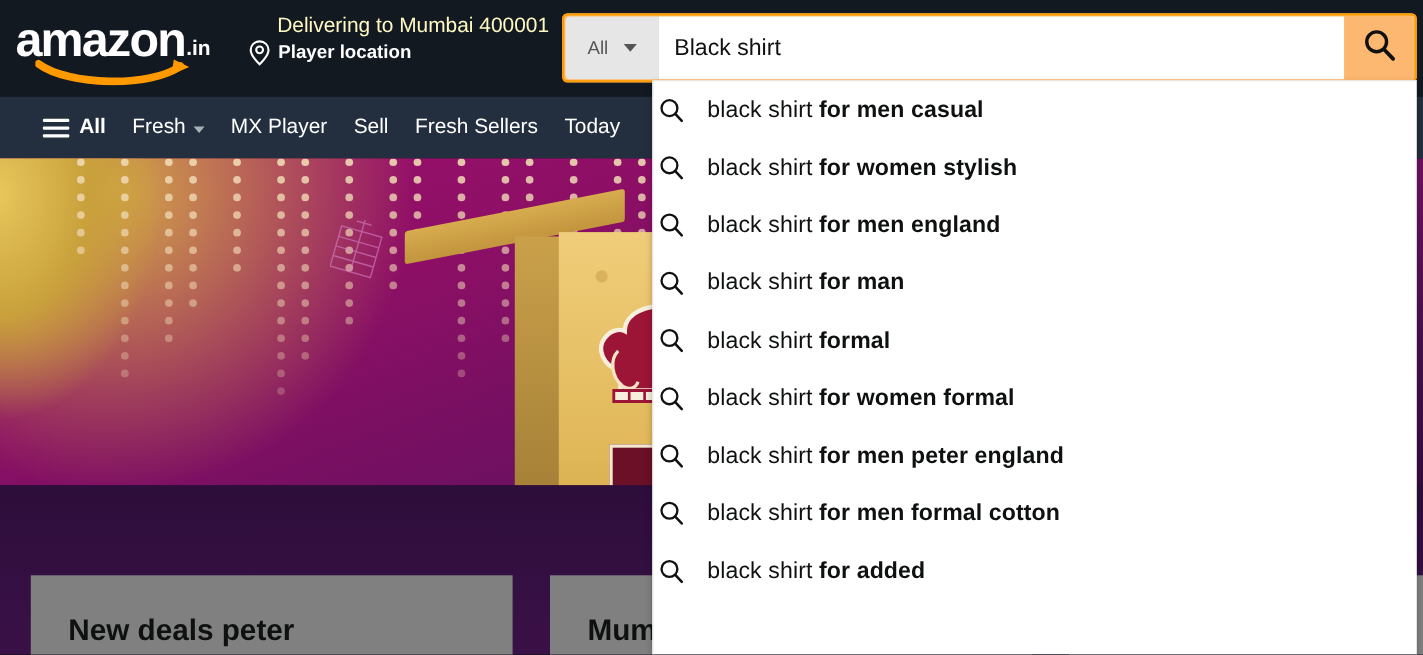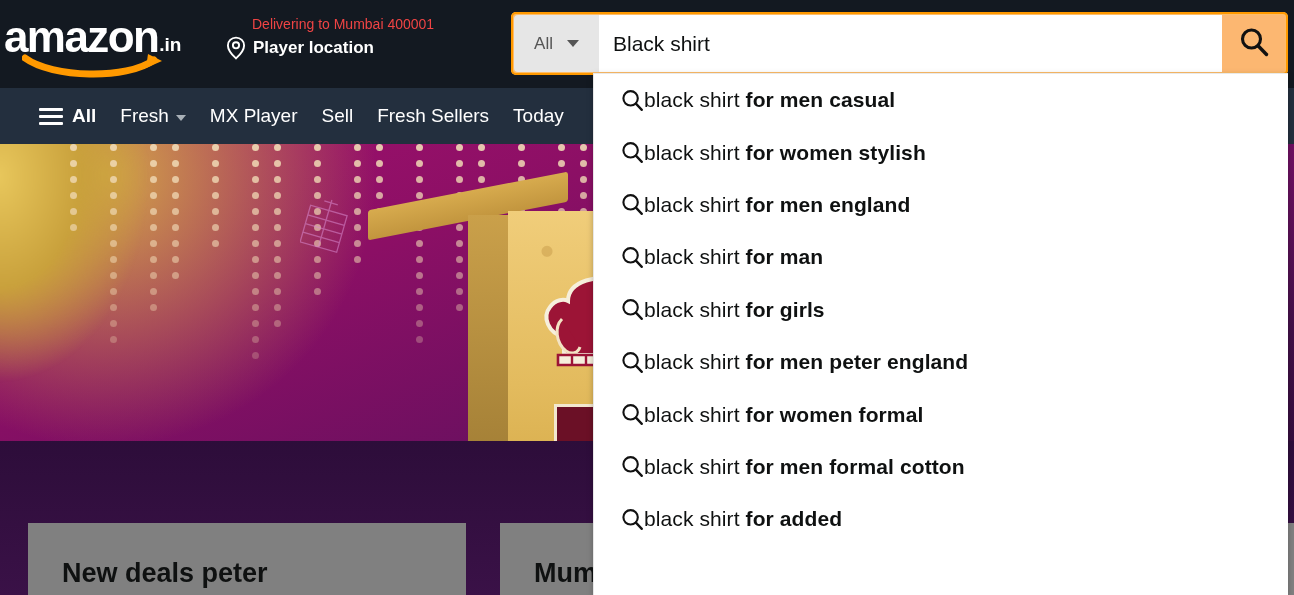--- a/index.html
+++ b/index.html
@@ -9,21 +9,21 @@
     background:#131921;
   }
   #app{ position:relative; width:1294px; height:595px; overflow:hidden; }
 
   
   .header{
     position:absolute; left:0; top:0; width:1294px; height:88px;
     background:#131921; display:flex; align-items:center;
   }
   .logo-wrap{
-    position:absolute; left:4px; top:12px; width:196px; height:60px;
+    position:absolute; left:14px; top:12px; width:196px; height:60px;
     display:flex; align-items:flex-start;
   }
   .logo-text{
     font-family:"Liberation Sans", sans-serif;
     font-size:44px; font-weight:700; color:#ffffff;
     letter-spacing:-1.6px; line-height:46px; position:relative; top:2px;
   }
   .logo-tld{
     font-size:19px; font-weight:700; color:#ffffff;
     letter-spacing:0px; position:relative; top:22px; left:1px;
@@ -32,21 +32,21 @@
     position:absolute; left:18px; top:40px; width:150px; height:26px;
     overflow:hidden;
   }
   .logo-smile svg{ display:block; }
 
   
   .delivery{
     position:absolute; left:226px; top:14px; width:270px; height:56px;
   }
   .delivery .line1{
-    font-size:14px; color:#ef4444; line-height:20px;
+    font-size:19px; color:#fef9c3; line-height:20px;
     padding-left:26px; white-space:nowrap;
   }
   .delivery .line2row{
     display:flex; align-items:center; gap:7px; margin-top:2px;
   }
   .pin-icon{ width:20px; height:24px; flex:0 0 20px; }
   .delivery .line2{
     font-size:17px; font-weight:700; color:#ffffff; white-space:nowrap;
     line-height:22px;
   }
@@ -199,21 +199,21 @@
   .suggest{
     position:absolute; left:593px; top:73px; width:695px; height:522px;
     background:#ffffff;
     border-left:1px solid #e7e7e7;
     border-top:1px solid #e9e9e9;
     box-shadow:0 2px 6px rgba(0,0,0,.25);
     z-index:50;
   }
   .suggest-row{
     height:52.4px; display:flex; align-items:center;
-    padding-left:27px; cursor:pointer;
+    padding-left:5px; gap:21px; cursor:pointer;
   }
   .sg-icon{ flex:0 0 23px; width:23px; height:23px; }
   .sg-text{
     font-size:21px; color:#0f1111; white-space:nowrap;
     letter-spacing:.1px;
   }
   .sg-text b{ font-weight:700; }
 </style>
 </head>
 <body>
@@ -643,41 +643,41 @@
             <circle cx="9.6" cy="9.3" r="7.2" fill="none" stroke="#111" stroke-width="2.1"></circle>
             <line x1="14.9" y1="14.6" x2="20.8" y2="20.9" stroke="#111" stroke-width="2.3" stroke-linecap="round"></line>
           </svg></span>
         <span class="sg-text"><span>black shirt </span><b>for man</b></span>
       </div>
       <div class="suggest-row">
         <span class="sg-icon"><svg width="23" height="23" viewBox="0 0 23 23">
             <circle cx="9.6" cy="9.3" r="7.2" fill="none" stroke="#111" stroke-width="2.1"></circle>
             <line x1="14.9" y1="14.6" x2="20.8" y2="20.9" stroke="#111" stroke-width="2.3" stroke-linecap="round"></line>
           </svg></span>
-        <span class="sg-text"><span>black shirt </span><b>for girls</b></span>
+        <span class="sg-text"><span>black shirt </span><b>formal</b></span>
+      </div>
+      <div class="suggest-row">
+        <span class="sg-icon"><svg width="23" height="23" viewBox="0 0 23 23">
+            <circle cx="9.6" cy="9.3" r="7.2" fill="none" stroke="#111" stroke-width="2.1"></circle>
+            <line x1="14.9" y1="14.6" x2="20.8" y2="20.9" stroke="#111" stroke-width="2.3" stroke-linecap="round"></line>
+          </svg></span>
+        <span class="sg-text"><span>black shirt </span><b>for women formal</b></span>
       </div>
       <div class="suggest-row">
         <span class="sg-icon"><svg width="23" height="23" viewBox="0 0 23 23">
             <circle cx="9.6" cy="9.3" r="7.2" fill="none" stroke="#111" stroke-width="2.1"></circle>
             <line x1="14.9" y1="14.6" x2="20.8" y2="20.9" stroke="#111" stroke-width="2.3" stroke-linecap="round"></line>
           </svg></span>
         <span class="sg-text"><span>black shirt </span><b>for men peter england</b></span>
       </div>
       <div class="suggest-row">
         <span class="sg-icon"><svg width="23" height="23" viewBox="0 0 23 23">
             <circle cx="9.6" cy="9.3" r="7.2" fill="none" stroke="#111" stroke-width="2.1"></circle>
             <line x1="14.9" y1="14.6" x2="20.8" y2="20.9" stroke="#111" stroke-width="2.3" stroke-linecap="round"></line>
           </svg></span>
-        <span class="sg-text"><span>black shirt </span><b>for women formal</b></span>
-      </div>
-      <div class="suggest-row">
-        <span class="sg-icon"><svg width="23" height="23" viewBox="0 0 23 23">
-            <circle cx="9.6" cy="9.3" r="7.2" fill="none" stroke="#111" stroke-width="2.1"></circle>
-            <line x1="14.9" y1="14.6" x2="20.8" y2="20.9" stroke="#111" stroke-width="2.3" stroke-linecap="round"></line>
-          </svg></span>
         <span class="sg-text"><span>black shirt </span><b>for men formal cotton</b></span>
       </div>
       <div class="suggest-row">
         <span class="sg-icon"><svg width="23" height="23" viewBox="0 0 23 23">
             <circle cx="9.6" cy="9.3" r="7.2" fill="none" stroke="#111" stroke-width="2.1"></circle>
             <line x1="14.9" y1="14.6" x2="20.8" y2="20.9" stroke="#111" stroke-width="2.3" stroke-linecap="round"></line>
           </svg></span>
         <span class="sg-text"><span>black shirt </span><b>for added</b></span>
       </div>
     </div>

